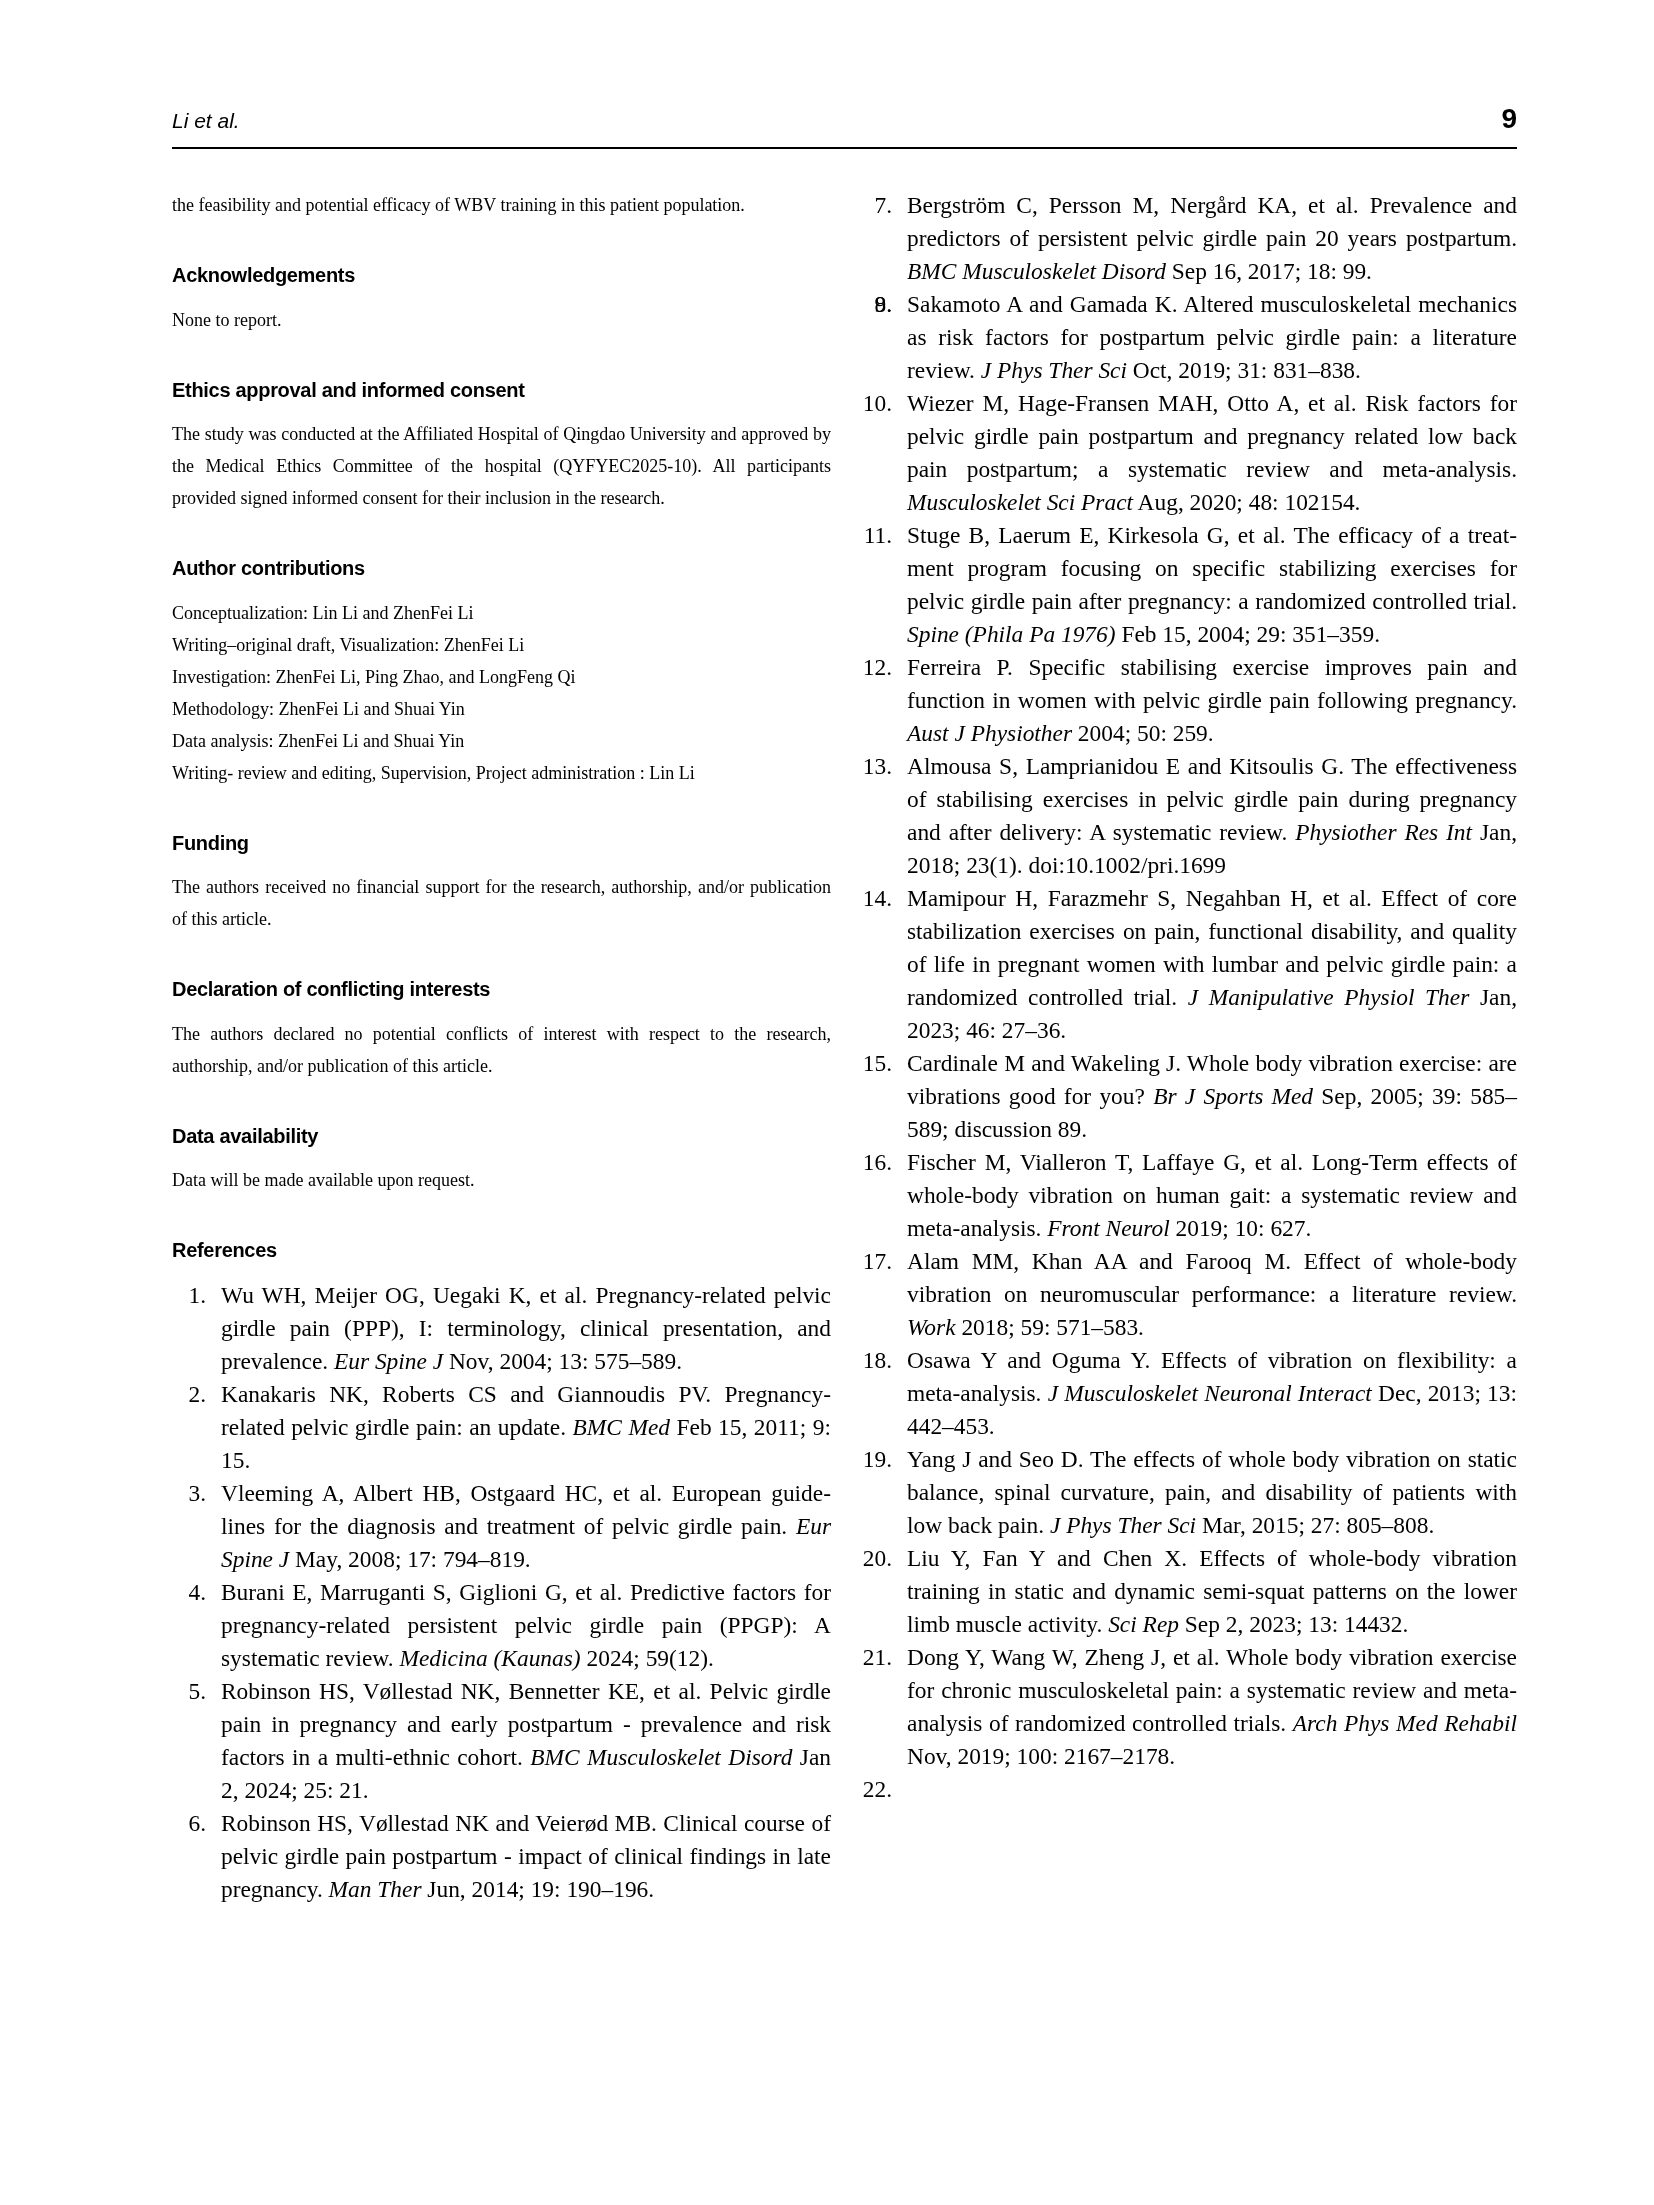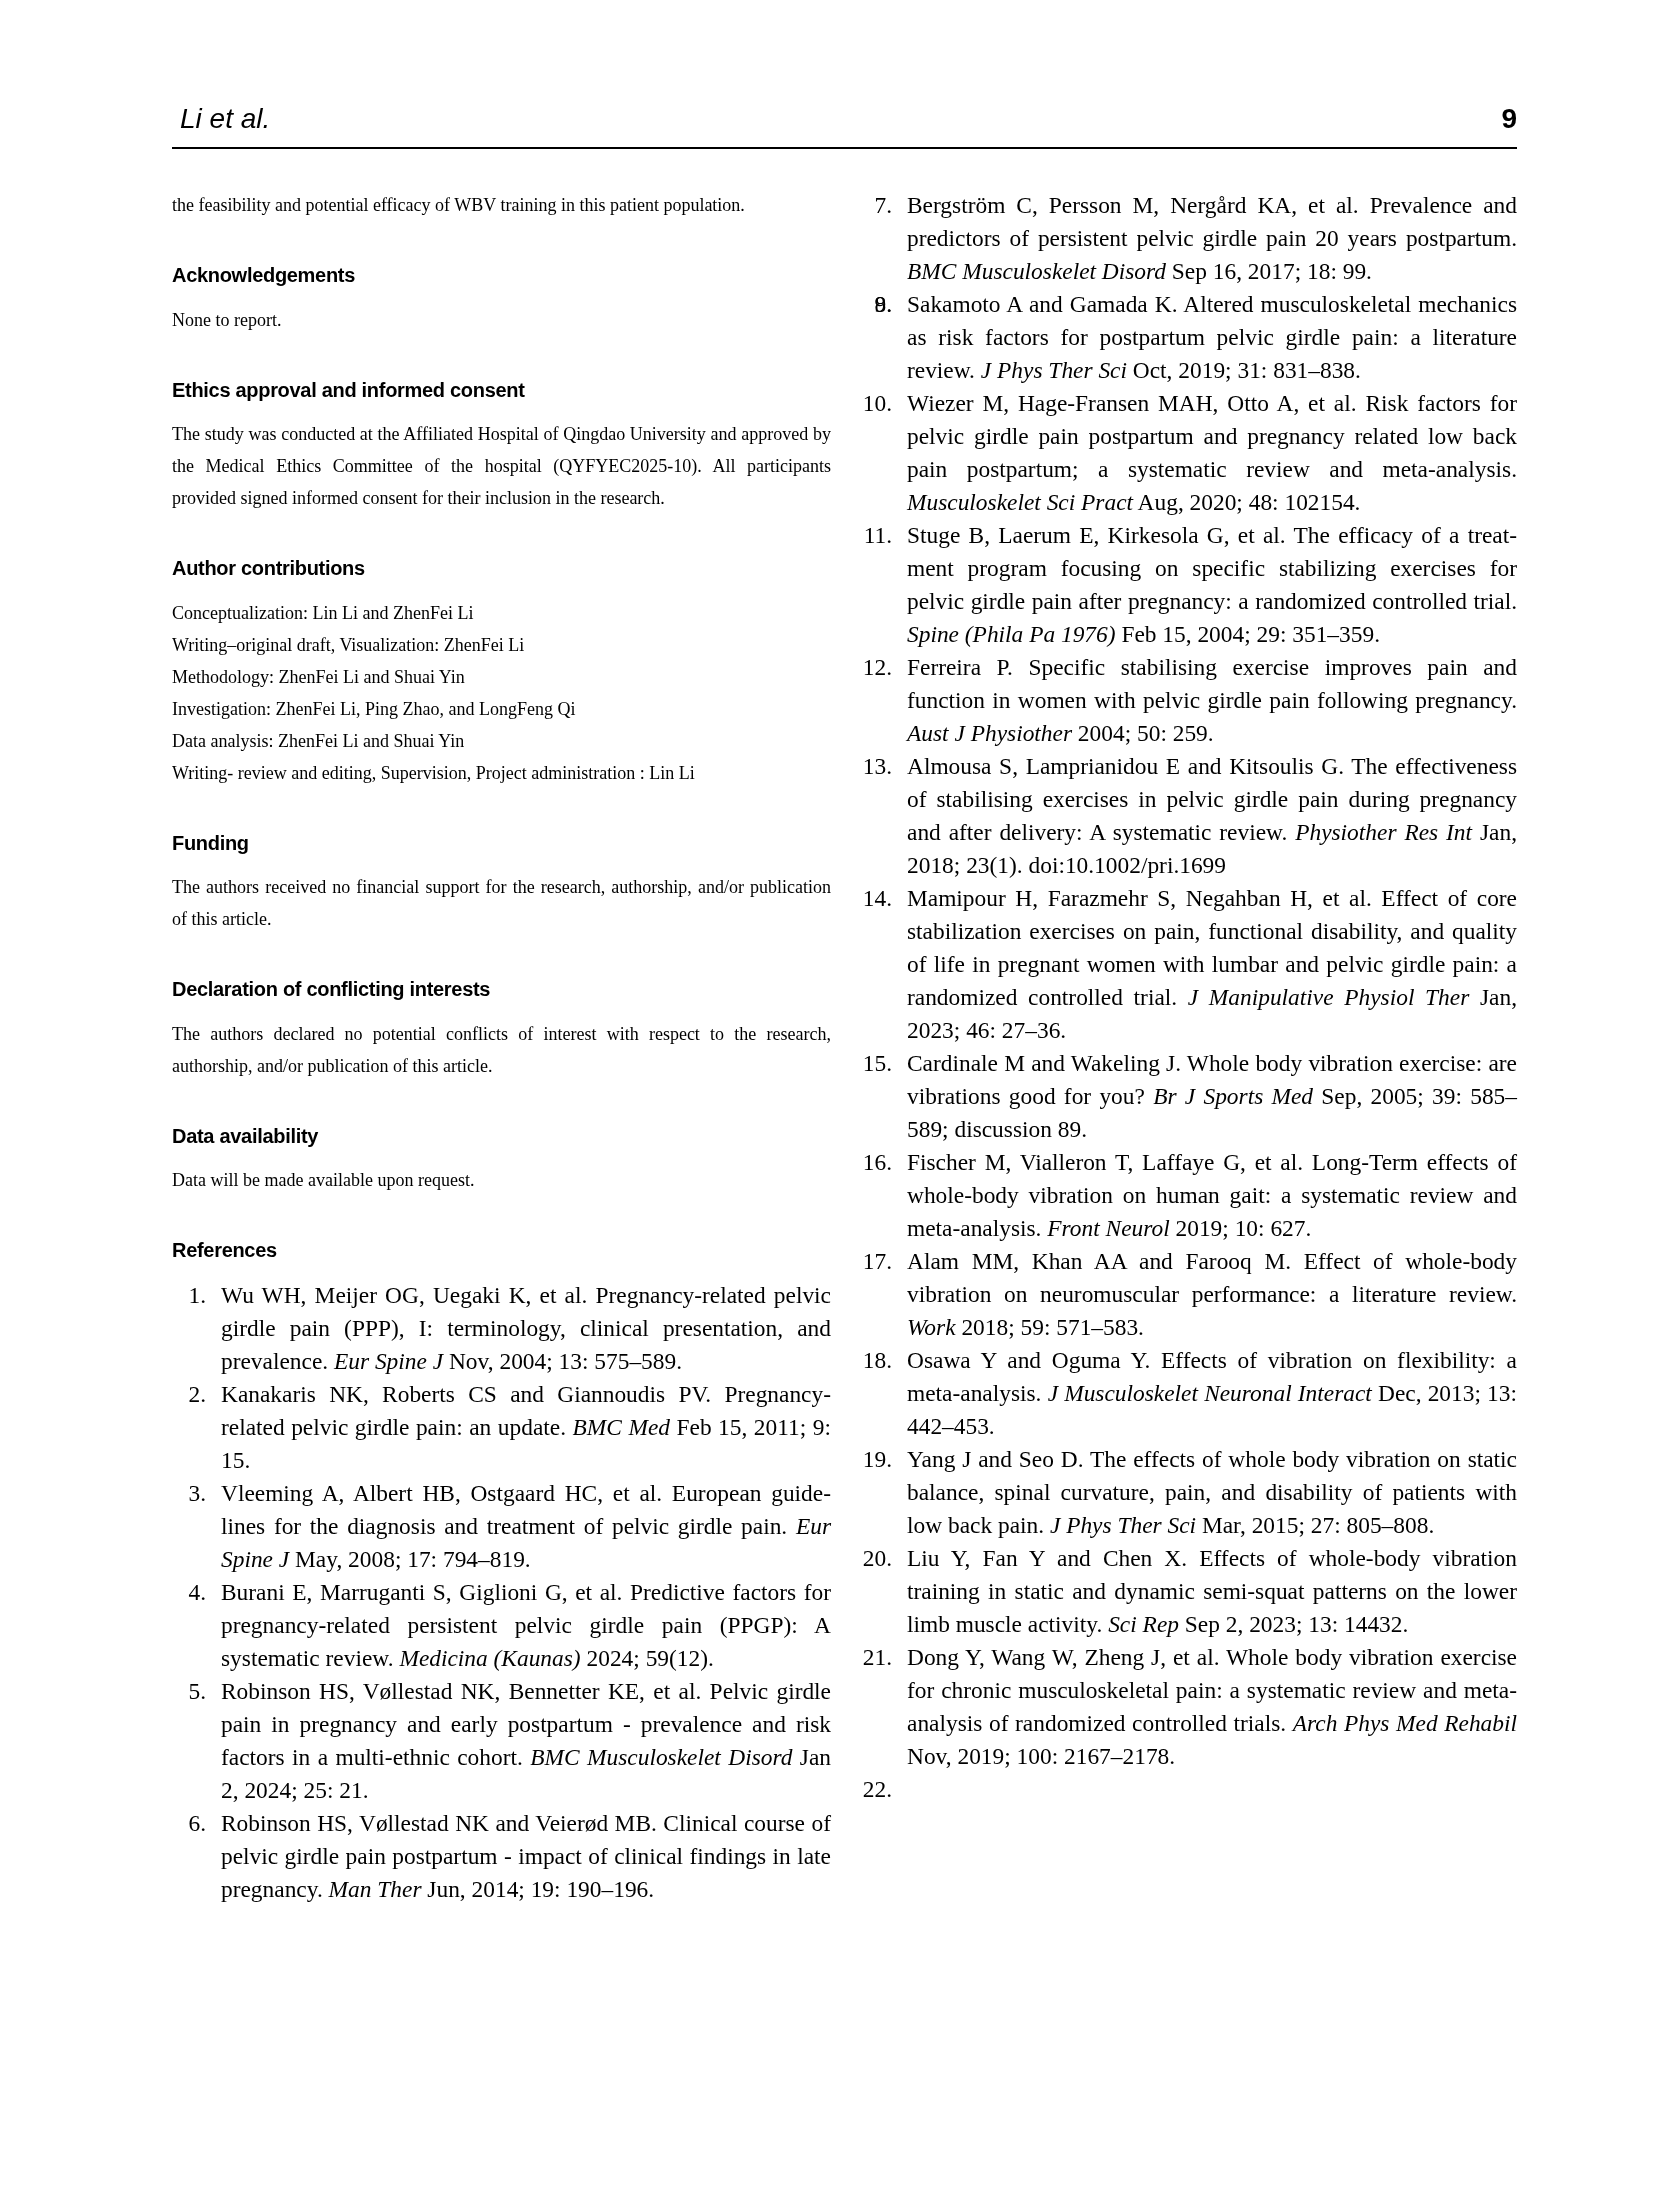--- a/index.html
+++ b/index.html
@@ -9,21 +9,21 @@
     background:#ffffff;
     font-family:"Liberation Serif", serif;
     color:#000;
     overflow:hidden;
   }
   .running-head {
     position:absolute; left:172px; top:103px; width:1345px;
     display:flex; justify-content:space-between; align-items:baseline;
     font-family:"Liberation Sans", sans-serif;
   }
-  .running-title { font-style:italic; font-size:28px; font-weight:400;margin-left:8px; }
+  .running-title { font-style:italic; font-size:21px; font-weight:400; }
   .page-number  { font-size:28px; font-weight:600; }
   .head-rule {
     position:absolute; left:172px; top:147px; width:1345px; height:2.1px;
     background:#000;
   }
   .col { position:absolute; top:189px; width:659px; }
   .col-left  { left:172px;  }
   .col-right { left:858px; }
 
   p.body {
@@ -63,22 +63,22 @@
 
   <div class="col col-left" id="colLeft">
       <p class="body">the feasibility and potential efficacy of WBV training in this patient population.</p>
       <h2 class="sec-heading">Acknowledgements</h2>
       <p class="body">None to report.</p>
       <h2 class="sec-heading">Ethics approval and informed consent</h2>
       <p class="body">The study was conducted at the Affiliated Hospital of Qingdao University and approved by the Medical Ethics Committee of the hospital (QYFYEC2025-10). All participants provided signed informed consent for their inclusion in the research.</p>
       <h2 class="sec-heading">Author contributions</h2>
       <p class="body">Conceptualization: Lin Li and ZhenFei Li</p>
       <p class="body">Writing–original draft, Visualization: ZhenFei Li</p>
+      <p class="body">Investigation: ZhenFei Li, Ping Zhao, and LongFeng Qi</p>
       <p class="body">Methodology: ZhenFei Li and Shuai Yin</p>
-      <p class="body">Investigation: ZhenFei Li, Ping Zhao, and LongFeng Qi</p>
       <p class="body">Data analysis: ZhenFei Li and Shuai Yin</p>
       <p class="body">Writing- review and editing, Supervision, Project administra­tion : Lin Li</p>
       <h2 class="sec-heading">Funding</h2>
       <p class="body">The authors received no financial support for the research, author­ship, and/or publication of this article.</p>
       <h2 class="sec-heading">Declaration of conflicting interests</h2>
       <p class="body">The authors declared no potential conflicts of interest with respect to the research, authorship, and/or publication of this article.</p>
       <h2 class="sec-heading">Data availability</h2>
       <p class="body">Data will be made available upon request.</p>
       <h2 class="sec-heading">References</h2>
       <div class="ref"><span class="ref-num">1.</span><span><span>Wu WH, Meijer OG, Uegaki K, et al. Pregnancy-related pelvic girdle pain (PPP), I: terminology, clinical presentation, and prevalence. </span><em>Eur Spine J</em><span> Nov, 2004; 13: 575–589.</span></span></div>

